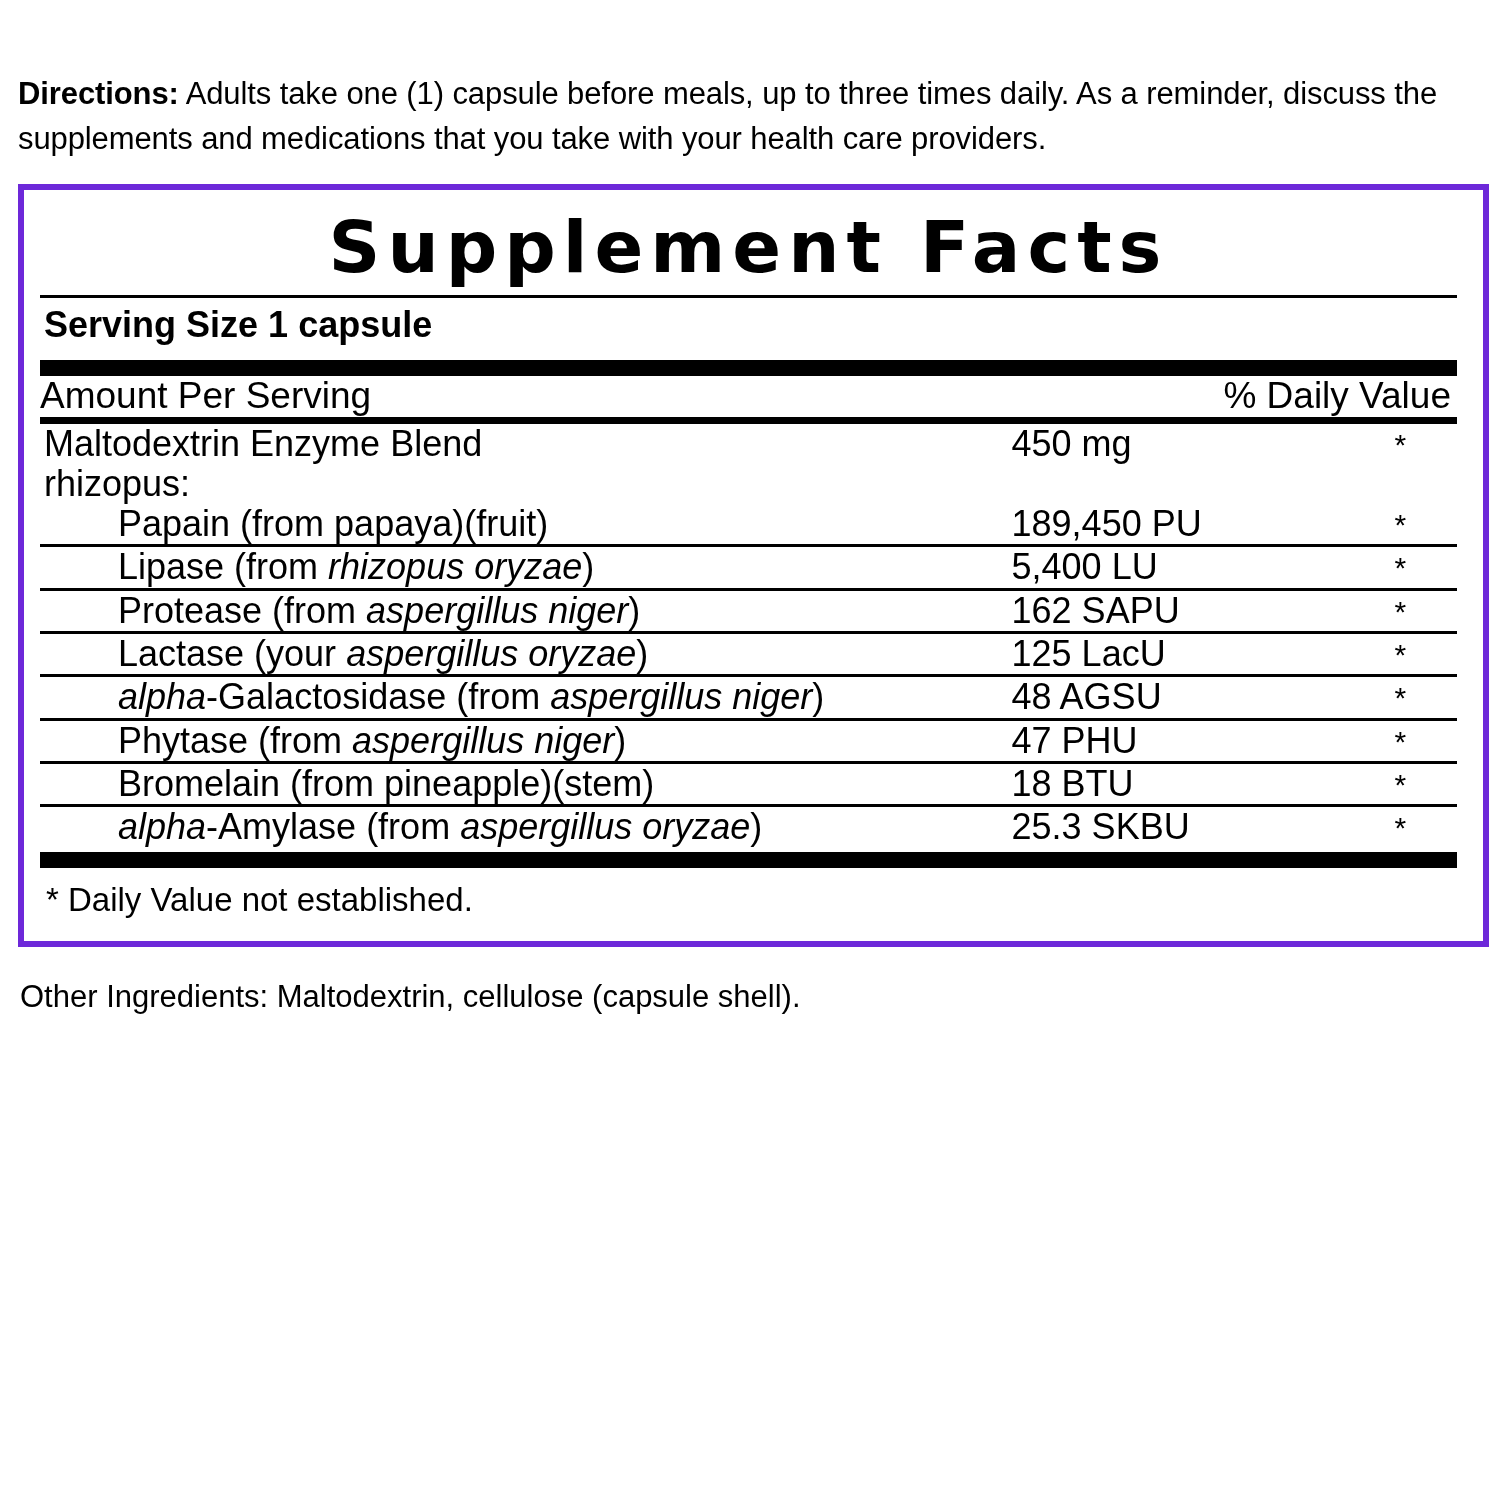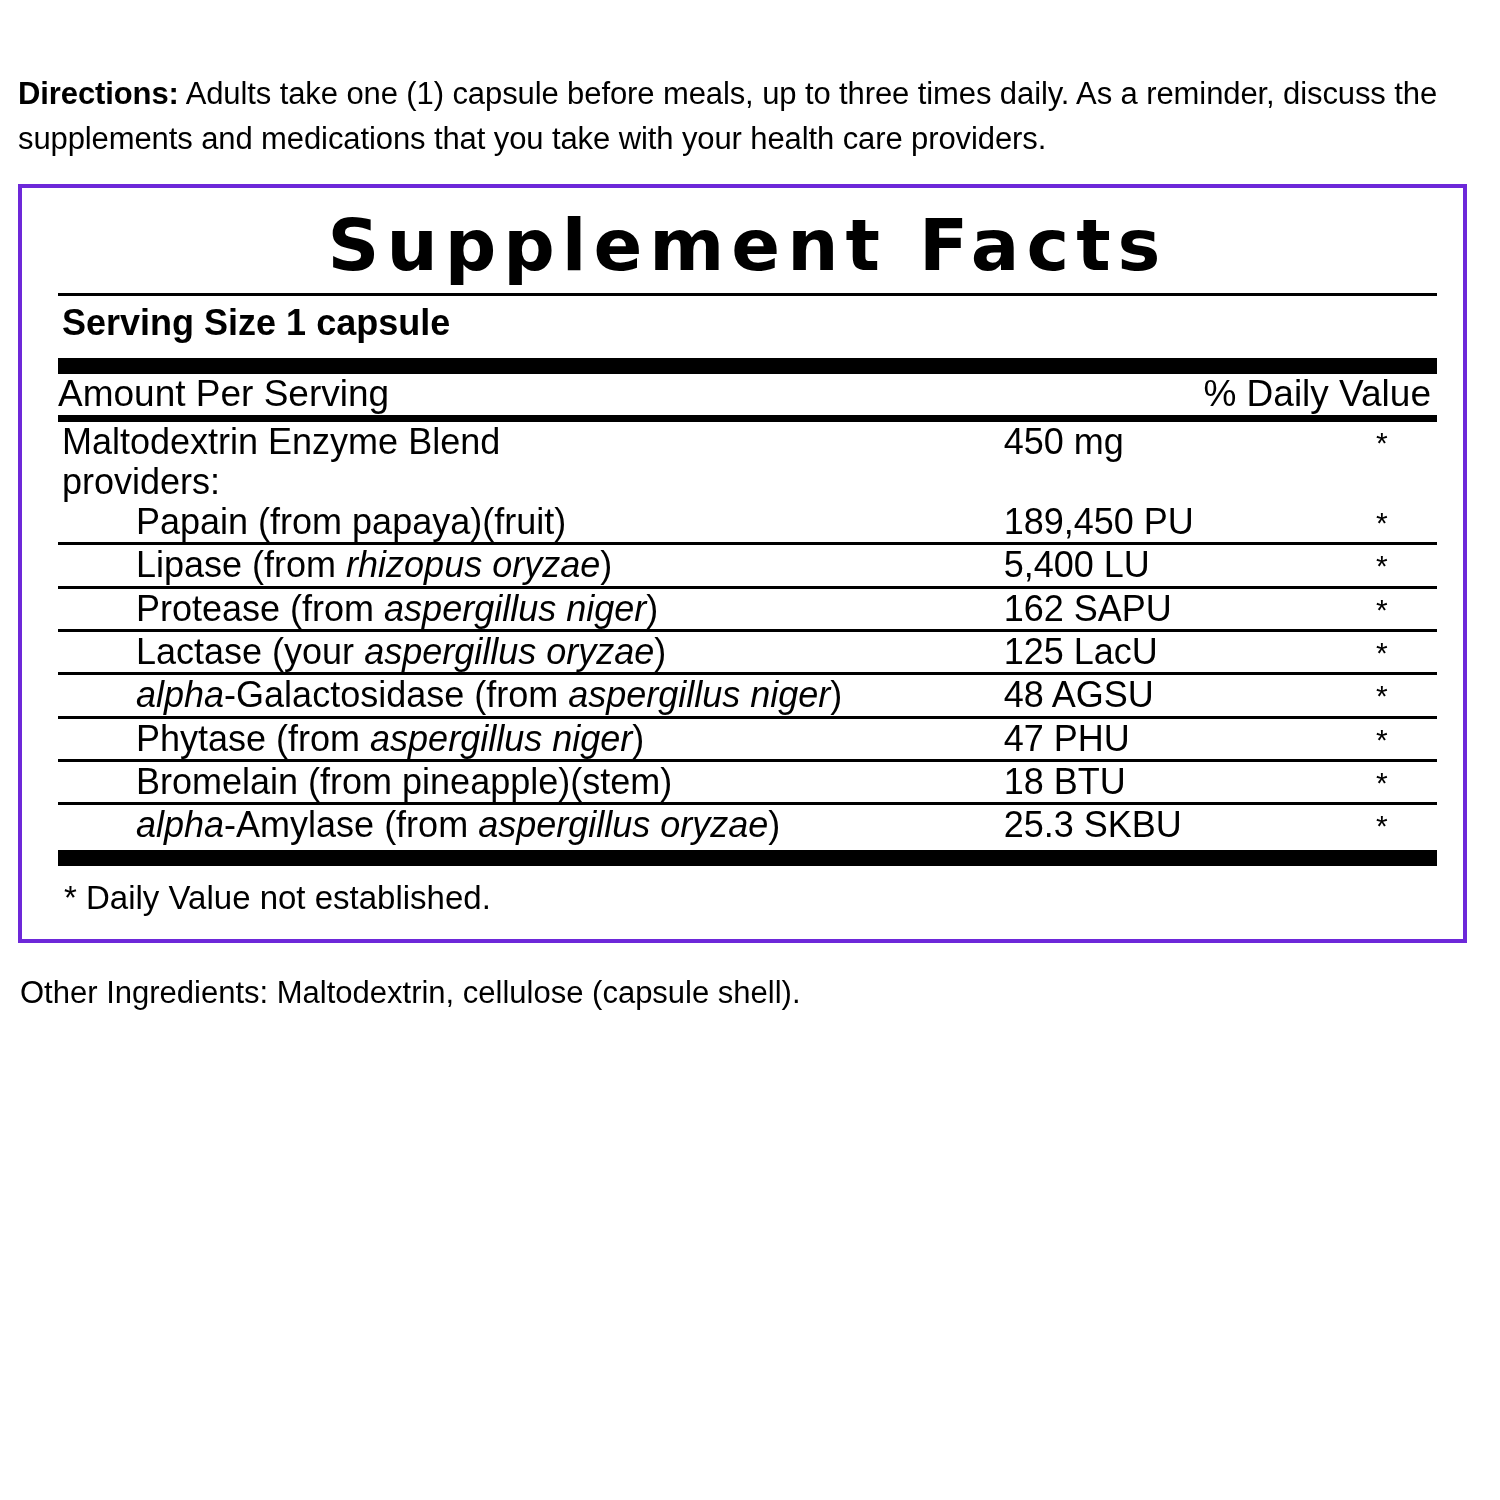--- a/index.html
+++ b/index.html
@@ -28,24 +28,24 @@
     line-height: 1.45;
     padding: 72px 8px 0 8px;
     letter-spacing: -0.1px;
   }
   .directions .lead {
     font-weight: bold;
   }
 
   
   .panel {
-    margin: 22px 23px 0 8px;
-    border: 4px solid #6d28d9;
+    margin: 22px 1px 0 8px;
+    border: 6px solid #6d28d9;
     box-sizing: border-box;
-    padding: 14px 26px 22px 36px;
+    padding: 14px 26px 22px 16px;
   }
   .sf-title {
     font-family: "DejaVu Sans", sans-serif;
     font-weight: bold;
     font-size: 72px;
     line-height: 1.05;
     letter-spacing: 7px;
     text-align: center;
     white-space: nowrap;
     padding: 6px 0 10px 0;
@@ -173,21 +173,21 @@
         <col class="col-amount">
         <col class="col-dv">
       </colgroup>
       <tbody id="facts-body">
           <tr class="row no-top">
             <td class="indent0">Maltodextrin Enzyme Blend</td>
             <td class="amount">450 mg</td>
             <td class="dv">*</td>
           </tr>
           <tr class="row no-top">
-            <td class="indent0">providers:</td>
+            <td class="indent0">rhizopus:</td>
             <td class="amount"></td>
             <td class="dv"></td>
           </tr>
           <tr class="row no-top">
             <td class="indent1">Papain (from papaya)(fruit)</td>
             <td class="amount">189,450 PU</td>
             <td class="dv">*</td>
           </tr>
           <tr class="row">
             <td class="indent1"><span>Lipase (from </span><span class="ital">rhizopus oryzae</span><span>)</span></td>

